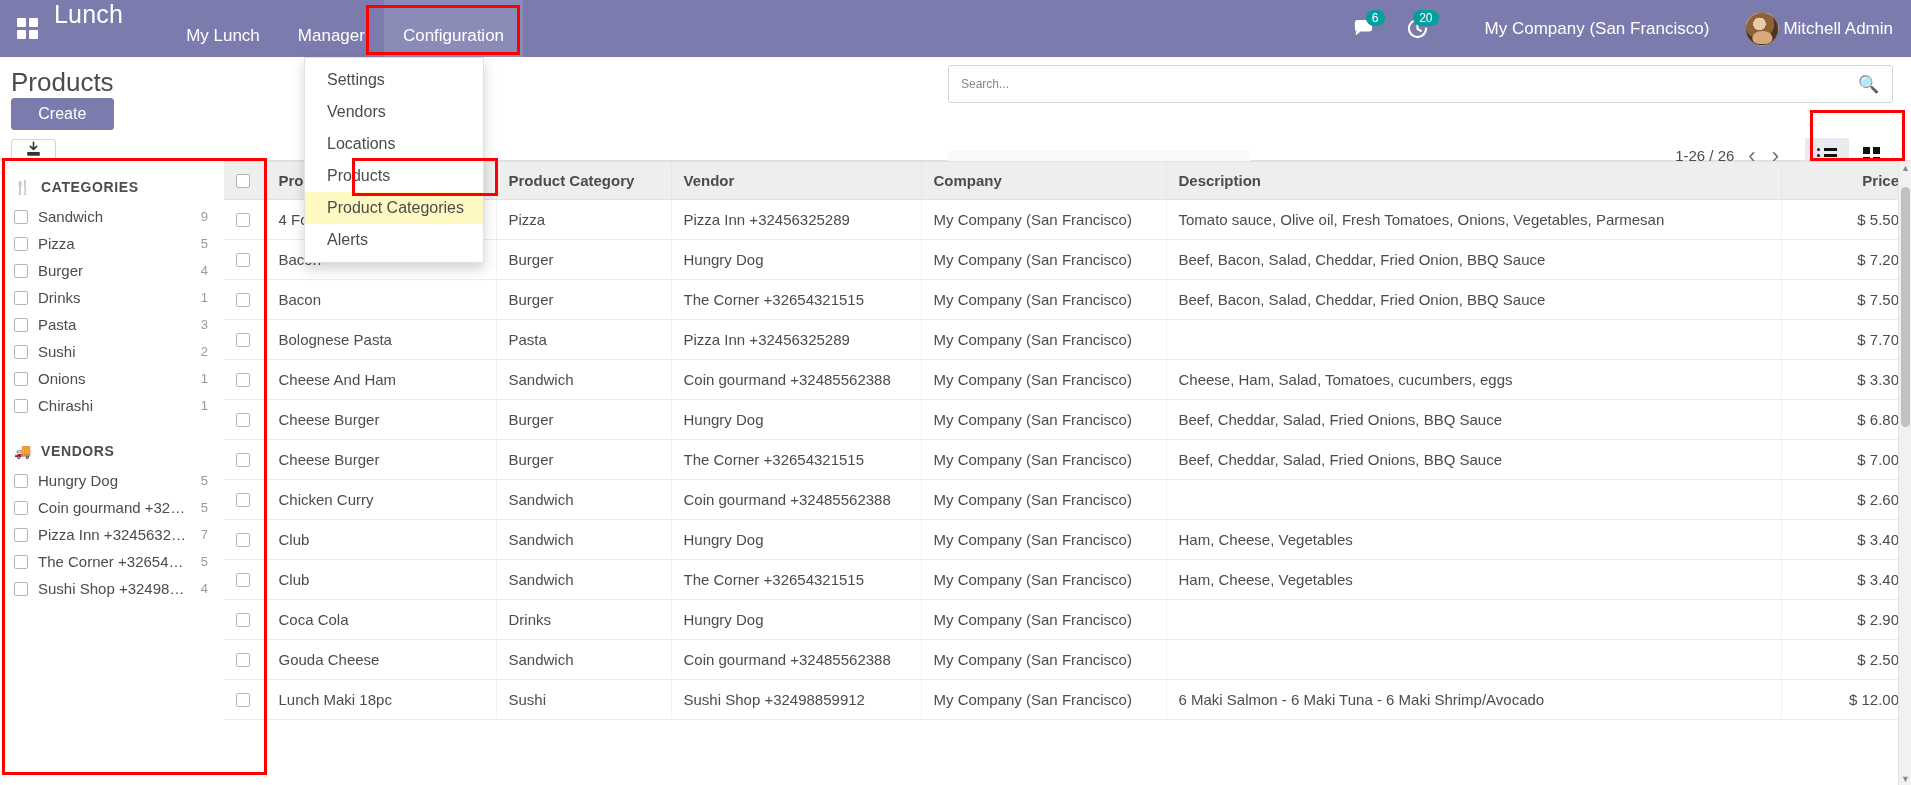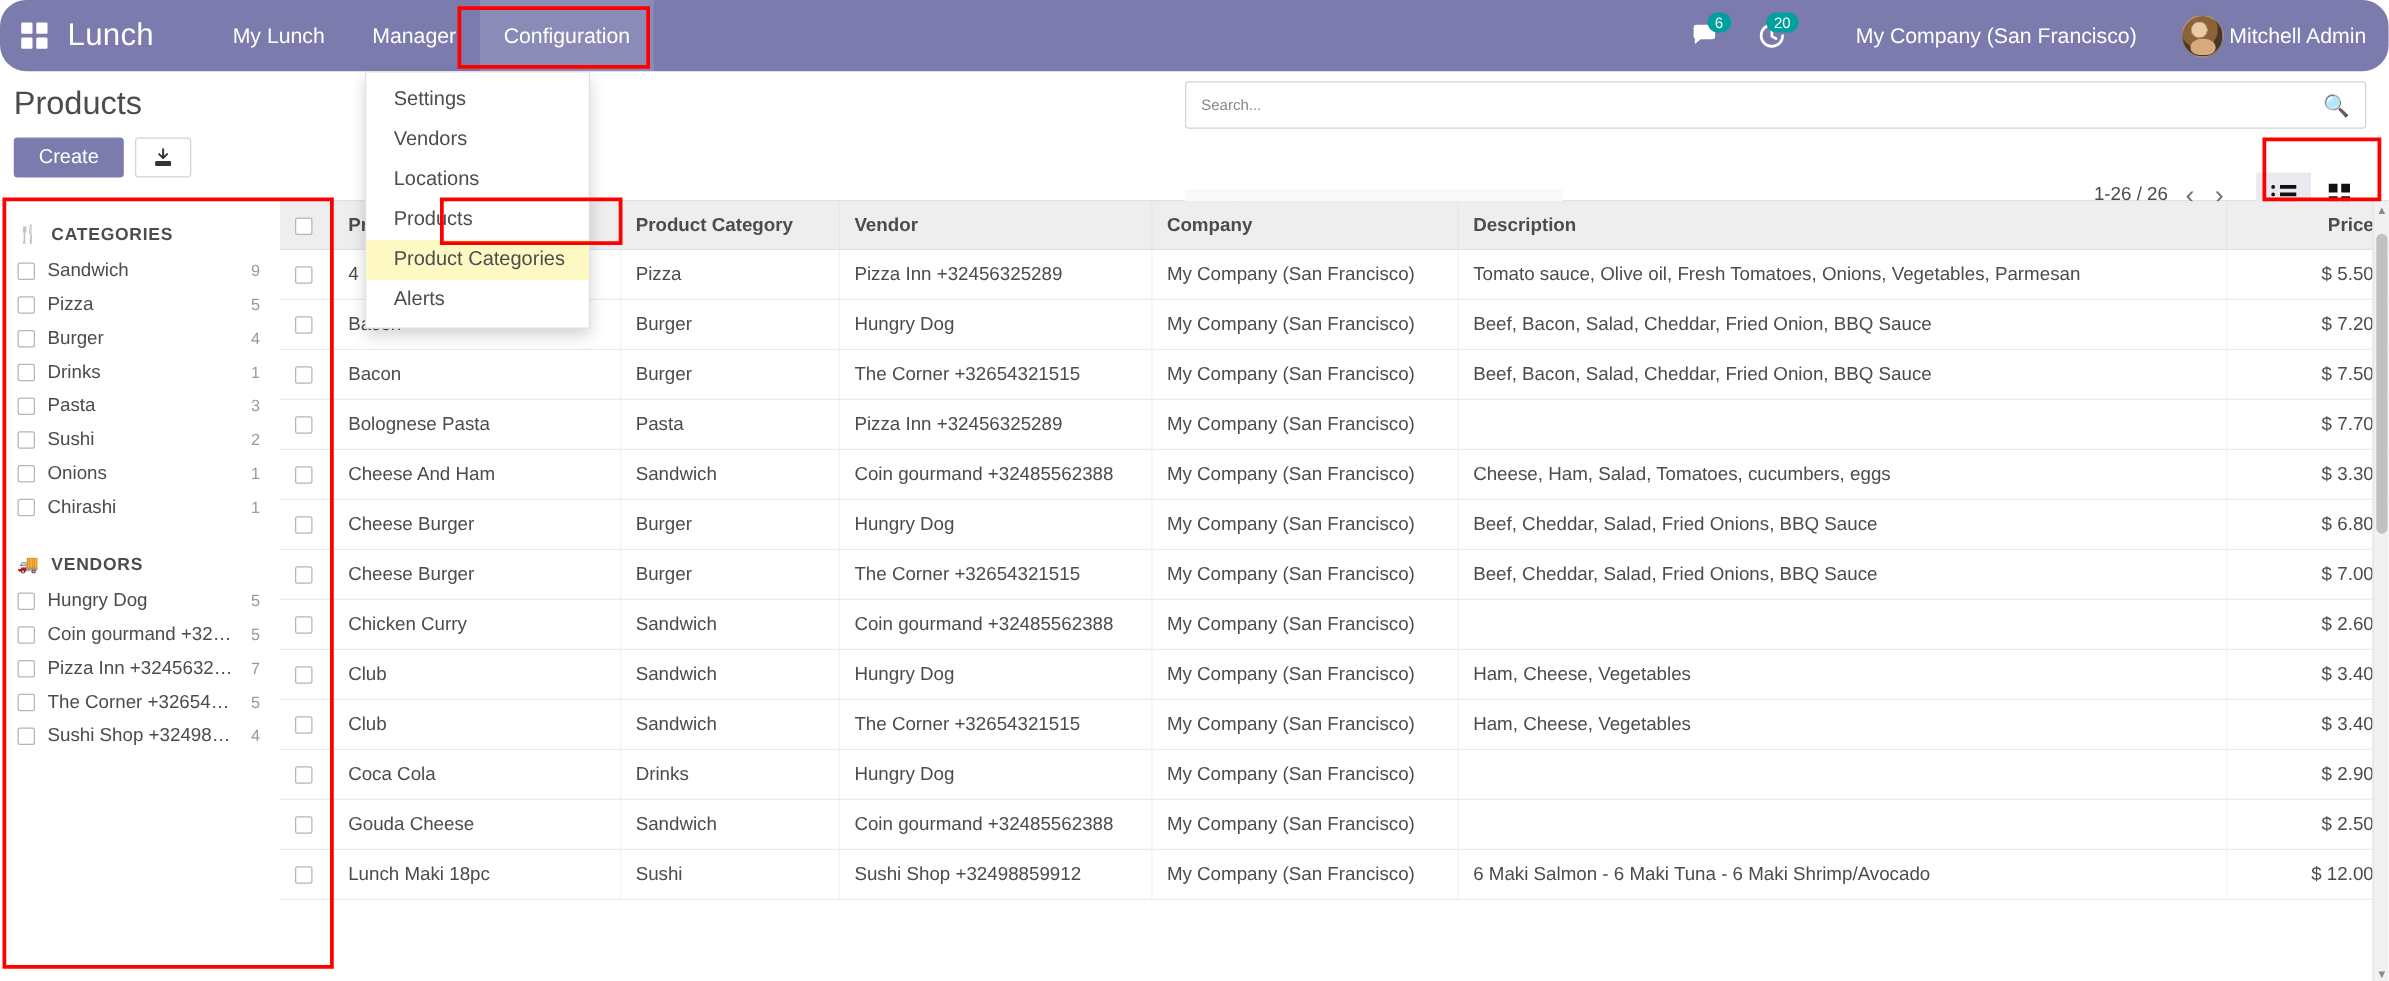--- a/index.html
+++ b/index.html
@@ -9,25 +9,23 @@
     background: #ffffff;
     overflow: hidden;
     -webkit-font-smoothing: antialiased;
   }
 
   
   .navbar {
     height: 57px;
     background: #7c7bad;
     display: flex;
-    align-items: center;
     color: #ffffff;
     position: relative;
     z-index: 60;
-    border-radius: 21px;
   }
   .apps-grid-btn {
     width: 54px; height: 57px;
     display: flex; align-items: center; justify-content: center;
     cursor: pointer;
   }
   .apps-grid {
     display: grid; grid-template-columns: 9px 9px; grid-template-rows: 9px 9px;
     gap: 3px;
   }
@@ -65,21 +63,21 @@
   }
   .avatar::after{
     content:""; position:absolute; left:50%; top:58%; width:60%; height:42%;
     transform:translateX(-50%); border-radius:50% 50% 40% 40%;
     background: #d9a97e;
   }
   .user-name { font-size: 17px; }
 
   
   .dropdown {
-    position: absolute; top: 57px; left: 292px;
+    position: absolute; top: 57px; left: 304px;
     width: 180px; background: #ffffff;
     border: 1px solid rgba(0,0,0,.12);
     box-shadow: 0 6px 12px rgba(0,0,0,.175);
     padding: 6px 0; z-index: 70;
   }
   .dropdown-item {
     padding: 7px 22px; font-size: 16px; color: #4c4c4c; cursor: pointer;
     white-space: nowrap;
   }
   .dropdown-item:hover, .dropdown-item.hovered { background: #fef9c3; }
@@ -87,21 +85,21 @@
   
   .control-panel {
     position: relative;
     background: #ffffff;
     border-bottom: 1px solid #dee2e6;
     padding: 0;
     height: 104px;
   }
   .cp-left { position: absolute; left: 11px; top: 10px; }
   .page-title { font-size: 26px; color: #4c4c4c; font-weight: 400; }
-  .cp-buttons { display: flex; gap: 9px; margin-top: 12px; align-items: stretch; }
+  .cp-buttons { display: flex; gap: 9px; align-items: stretch; flex-direction: column; }
   .btn-create {
     background: #7c7bad; color: #fff; border: 1px solid #7c7bad;
     font-size: 16px; padding: 6px 19px; border-radius: 3px; cursor: pointer;
   }
   .btn-import {
     background: #fff; border: 1px solid #ced4da; border-radius: 3px;
     width: 45px; display: flex; align-items: center; justify-content: center;
     cursor: pointer;
   }
 

